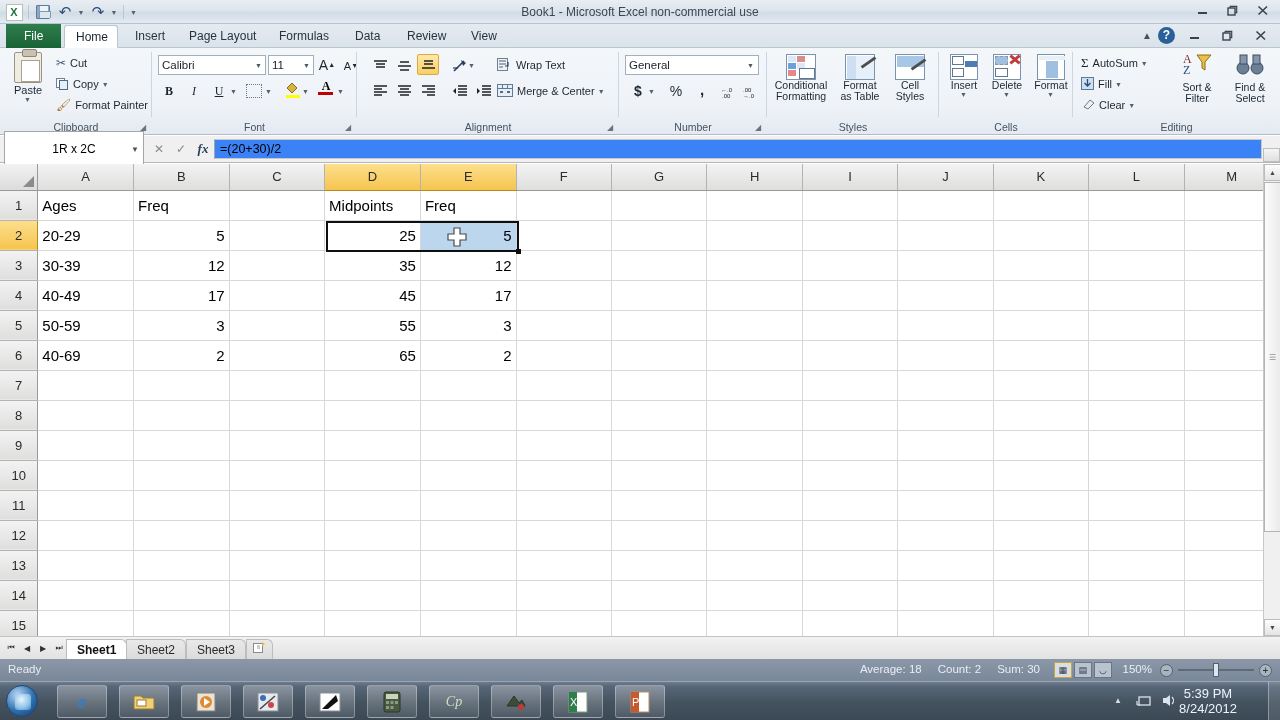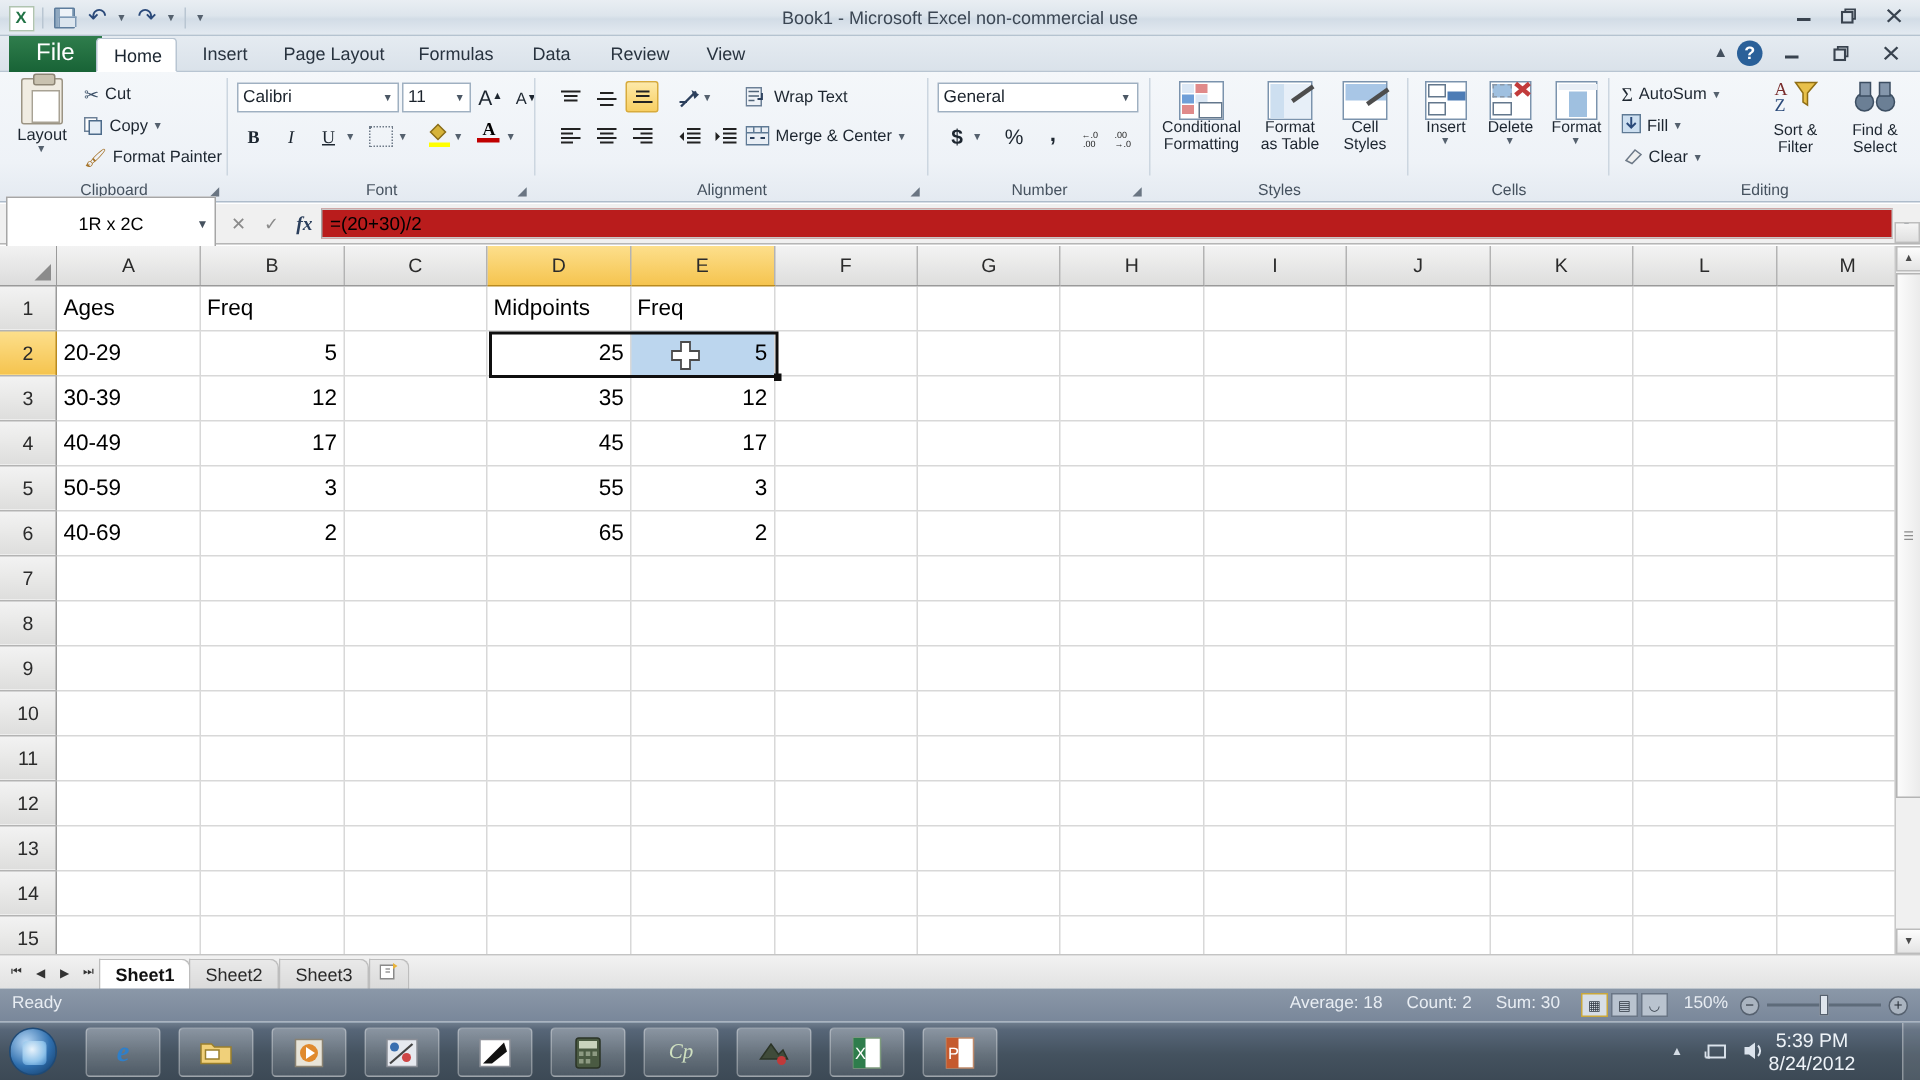--- a/index.html
+++ b/index.html
@@ -45,21 +45,21 @@
     position:absolute; left:0; top:24px; width:1280px; height:24px;
     background: linear-gradient(to bottom,#e5ebf1,#dae2ea);
     border-bottom:1px solid #b8c5d2;
   }
   .tab {
     position:absolute; top:1px; height:23px; line-height:23px; font-size:12px;
     color:#28333f; padding:0 11px; text-align:center; cursor:default;
   }
   .tab.file {
     left:6px; top:0; height:24px; line-height:24px; background:#1e6b3f;
-    color:#fff; padding:0 18px; font-size:16px;
+    color:#fff; padding:0 18px; font-size:12px;
     background: linear-gradient(to bottom,#2f7d4c,#186336);
   }
   .tab.active {
     background:#fff; border:1px solid #b8c5d2; border-bottom:1px solid #fff;
     border-radius:3px 3px 0 0; color:#1b2530; z-index:3;
   }
   .ribbon-right { position:absolute; right:6px; top:3px; display:flex; align-items:center; gap:6px; }
   .help-btn { width:17px;height:17px;border-radius:50%;background:#2a6099;color:#fff;font-size:12px;
               line-height:17px;text-align:center;font-weight:bold; }
   .collapse-btn { color:#44505e; font-size:10px; }
@@ -117,21 +117,21 @@
   }
   .namebox {
     width:140px;height:36px;margin-left:4px;background:#fff;border:1px solid #a6a6a6;
     display:flex;align-items:center;justify-content:center;font-size:12px;color:#000;position:relative;
   }
   .namebox .cv{position:absolute;right:4px;font-size:8px;color:#46525f;}
   .fbar-btns{display:flex;align-items:center;gap:0;margin-left:4px;}
   .fb-btn{width:22px;height:20px;display:flex;align-items:center;justify-content:center;font-size:12px;color:#8b8b8b;}
   .fx{font-style:italic;font-family:"Liberation Serif",serif;color:#2b3f5c;font-size:13px;font-weight:bold;}
   .formula-input{
-    flex:1;height:20px;background:#b91c1c;border:1px solid #c8c8c8;border-left:1px solid #a6a6a6;
+    flex:1;height:20px;background:#3b82f6;border:1px solid #c8c8c8;border-left:1px solid #a6a6a6;
     display:flex;align-items:center;padding-left:5px;font-size:12.5px;color:#000;margin-right:18px;
   }
   .fbar-exp{position:absolute;right:2px;top:4px;width:14px;height:18px;display:flex;align-items:center;justify-content:center;font-size:8px;color:#46525f;}
 
   
   .gridwrap { position:absolute; left:0; top:164px; width:1280px; height:472px; background:#fff; overflow:hidden; }
   table.sheet { border-collapse:collapse; table-layout:fixed; }
   .corner {
     width:38px;height:26px;background:linear-gradient(to bottom,#f2f2f2,#dcdcdc);
     border-right:1px solid #9a9a9a;border-bottom:1px solid #9a9a9a;position:relative;
@@ -314,21 +314,21 @@
           </svg>
       </span>
     </div>
   </div>
 
   <div class="ribbon">
 
     <div class="group" style="left:0;width:152px">
       <div class="paste-btn">
         <div class="paste-ico"></div>
-        <div class="paste-txt">Layout</div>
+        <div class="paste-txt">Paste</div>
         <div class="tiny-caret">▼</div>
       </div>
       <div class="mini" style="position:absolute;left:56px;top:5px">
         <span class="cut-ico">✂</span>
         <span>Cut</span>
       </div>
       <div class="mini" style="position:absolute;left:56px;top:26px">
         <span style="display:inline-block;width:13px;height:12px;position:relative">
           <svg width="13" height="12" viewBox="0 0 13 12">
               <rect x="0.5" y="0.5" width="8" height="9" fill="#fff" stroke="#6c8097"></rect>

